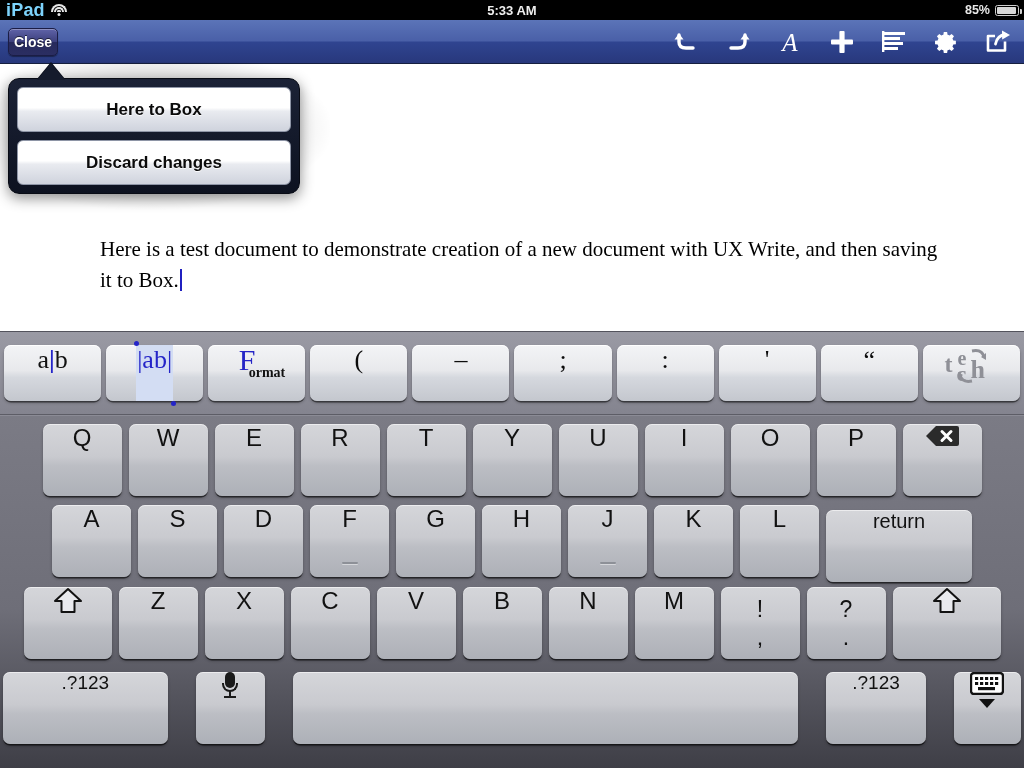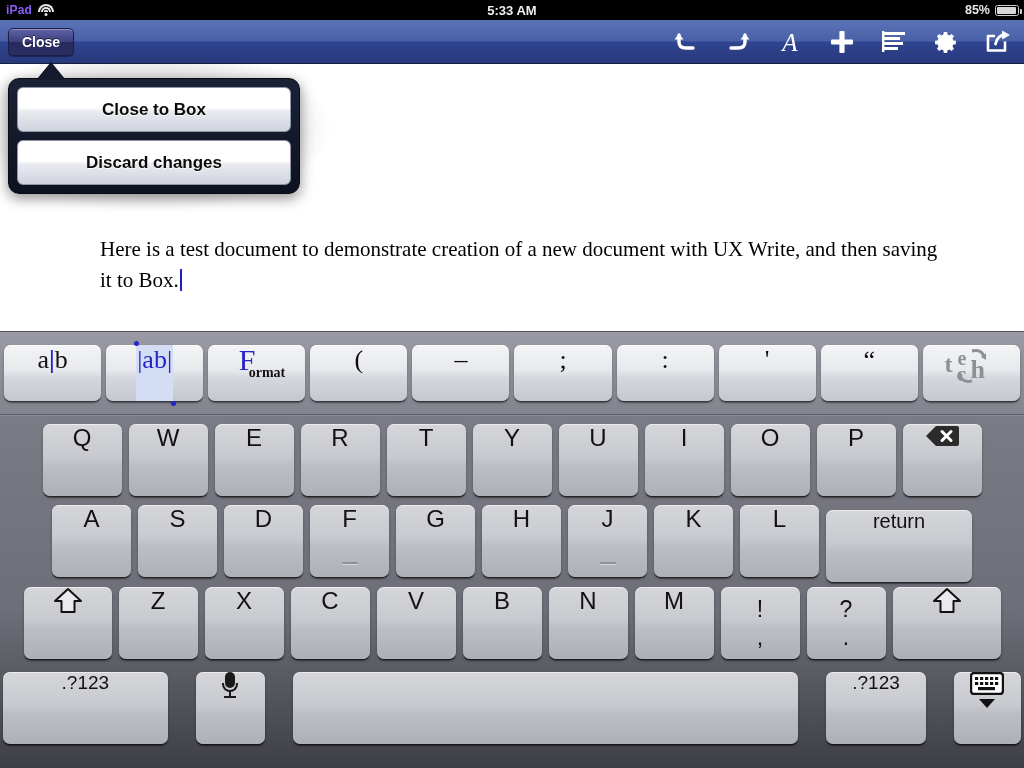--- a/index.html
+++ b/index.html
@@ -14,21 +14,21 @@
 
   
   .statusbar {
     position: absolute; top: 0; left: 0; width: 1024px; height: 20px;
     background: #000;
     color: #e8e8e8;
     font-size: 13px; font-weight: bold;
     display: flex; align-items: center;
   }
   .sb-left { display: flex; align-items: center; gap: 6px; padding-left: 6px; }
-  .sb-device { font-size: 12px; font-weight: bold; letter-spacing: .2px; color:#8b5cf6;}
+  .sb-device { font-size: 18px; font-weight: bold; letter-spacing: .2px; color:#7dd3fc;}
   .wifi-icon { display:inline-block; width:16px; height:12px; position:relative; }
   .wifi-icon i {
     position:absolute; border:2px solid #e6e6e6; border-bottom:none;
     border-radius:50% 50% 0 0 / 100% 100% 0 0; left:50%; transform:translateX(-50%);
   }
   .wifi-icon i.a { width:16px; height:8px; top:0px; }
   .wifi-icon i.b { width:10px; height:5px; top:3px; }
   .wifi-icon i.c { width:4px;  height:2px; top:6px; border-width:2px;}
   .wifi-dot { position:absolute; left:50%; bottom:0; width:3px; height:3px; background:#e6e6e6; border-radius:50%; transform:translateX(-50%); }
   .sb-center {
@@ -44,21 +44,21 @@
   .battery::after { content:""; position:absolute; right:-4px; top:3px; width:2.5px; height:5px; background:#cfcfcf; border-radius:0 1px 1px 0;}
   .battery .fill { position:absolute; left:1px; top:1px; bottom:1px; width:85%; background:#d8d8d8; border-radius:1px;}
 
   
   .toolbar {
     position:absolute; top:20px; left:0; width:1024px; height:44px;
     background: linear-gradient(to bottom,#5b74b8 0%,#4a60a8 48%,#2f4490 52%,#28387c 100%);
     border-bottom:1px solid #16203f;
   }
   .close-btn {
-    position:absolute; left:8px; top:8px; width:66px; height:28px;
+    position:absolute; left:8px; top:8px; width:50px; height:28px;
     border-radius:5px;
     background: linear-gradient(to bottom,#5f63a8 0%,#3c3f7c 50%,#272a5c 52%,#2b2e62 100%);
     border:1px solid #1b1d45;
     box-shadow: inset 0 1px 0 rgba(255,255,255,.30), 0 1px 1px rgba(0,0,0,.4);
     color:#fff; font-size:14px; font-weight:bold;
     display:flex; align-items:center; justify-content:center;
     text-shadow:0 -1px 0 rgba(0,0,0,.6);
   }
   .tb-icons { position:absolute; right:0; top:0; height:44px; display:flex; align-items:center; }
   .tb-icon {
@@ -291,21 +291,21 @@
     </div>
   </div>
 
   <div class="doc">
     <div class="doc-text"><span>Here is a test document to demonstrate creation of a new document with UX Write, and then saving it to Box.</span><span class="caret"></span></div>
   </div>
 
   <div class="popover-shadow"></div>
   <div class="popover">
     <div class="popover-arrow"></div>
-    <div class="pop-item">Close to Box</div>
+    <div class="pop-item">Here to Box</div>
     <div class="pop-item">Discard changes</div>
   </div>
 
   <div class="keyboard">
 
     <div class="kb-accessory">
 
       <div class="key acc-key">
         <span class="gl-cursor"><span>a</span><span class="bar">|</span><span>b</span></span>
       </div>

